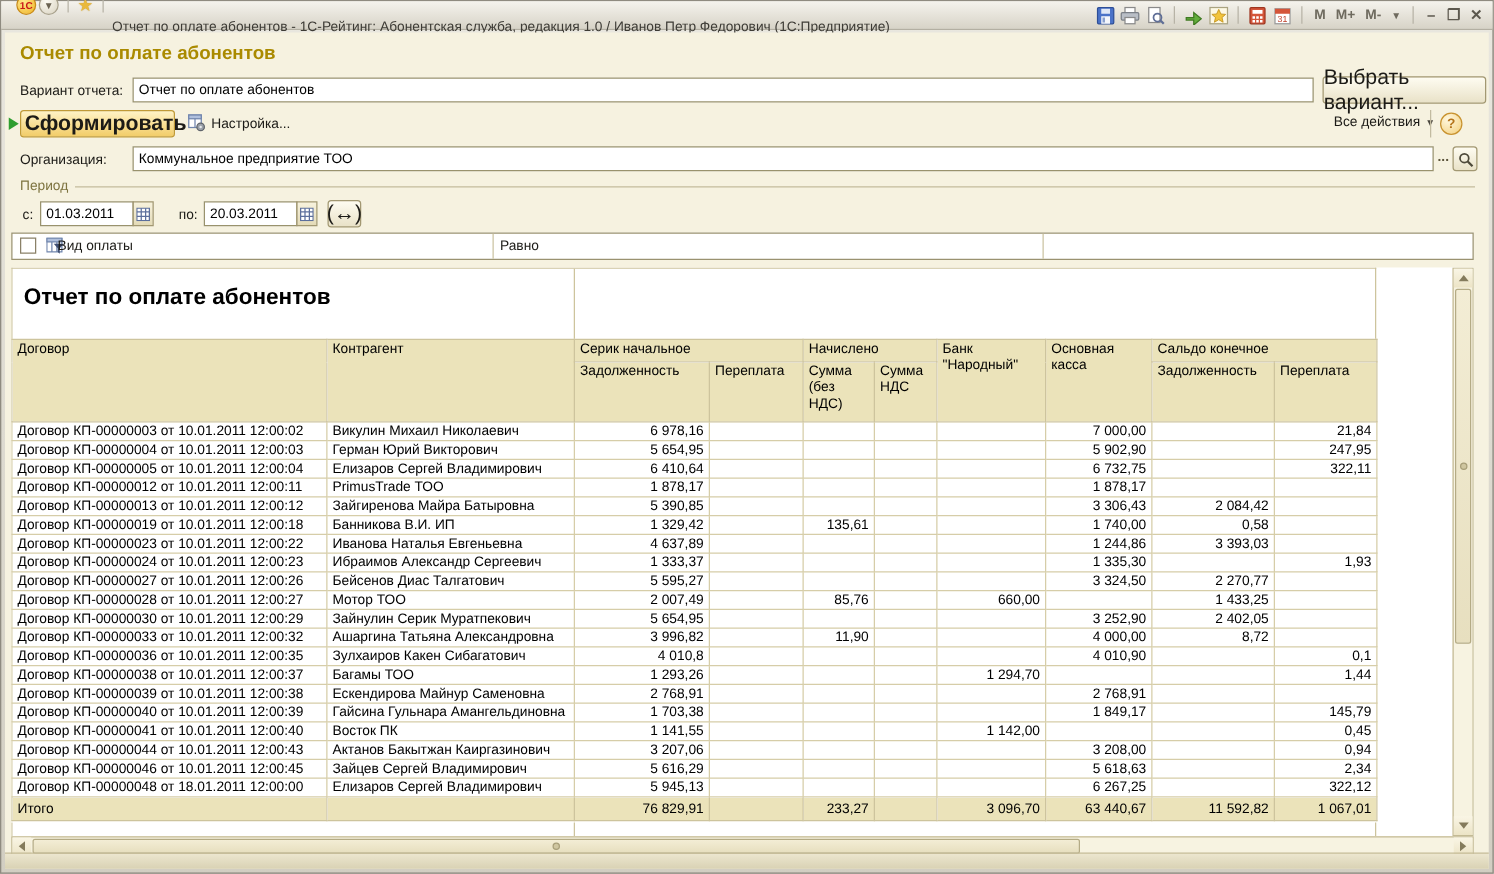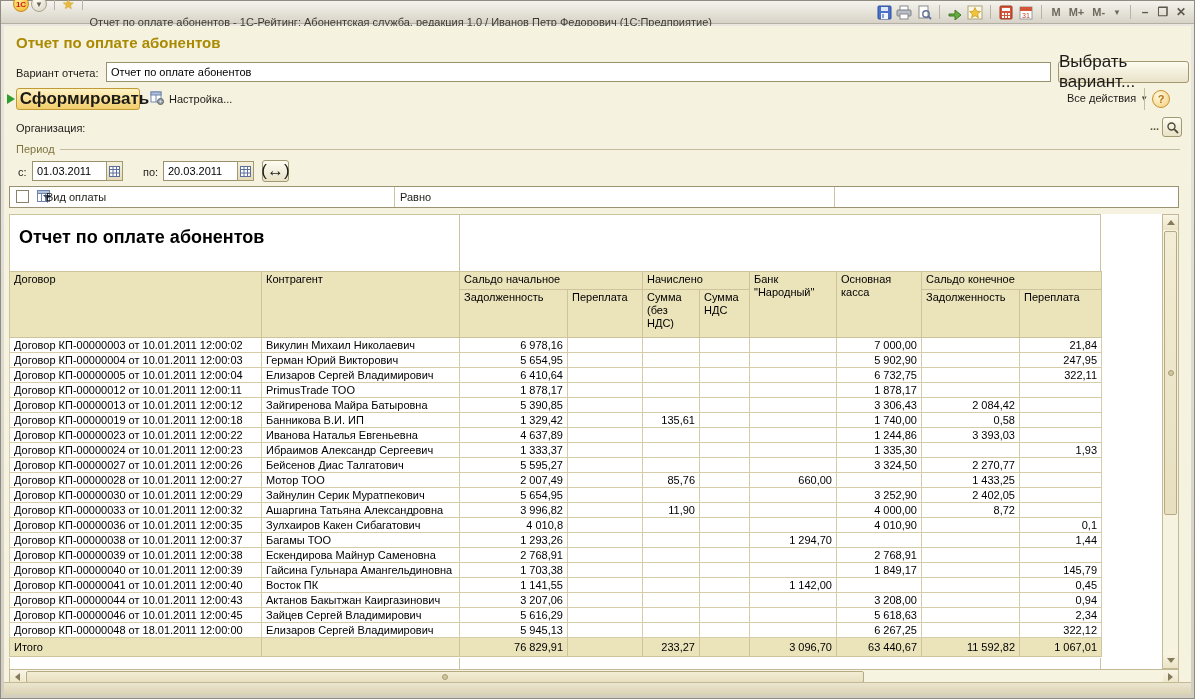--- a/index.html
+++ b/index.html
@@ -164,20 +164,21 @@
       <span>Настройка...</span>
     </div>
     <div class="flat" style="left:1063px;top:66px;">
       <span>Все действия</span>
       <span style="font-size:8px;color:#4a473e;">▼</span>
     </div>
     <div class="vsep" style="left:1140px;top:62px;height:22px;"></div>
     <div class="helpbtn" style="left:1148px;top:64px;">?</div>
 
     <div class="lbl" style="left:12px;top:96px;">Организация:</div>
+    <div class="inp" style="left:102px;top:91px;width:1041px;height:20px;">Коммунальное предприятие ТОО</div>
     <div class="lbl" style="left:1146px;top:94px;font-weight:bold;color:#5b543a;">...</div>
     <div class="btn" style="left:1158px;top:91px;width:20px;height:20px;">
       <svg width="13" height="13">
           <circle cx="5.5" cy="5.5" r="3.5" fill="none" stroke="#4e4a3a" stroke-width="1.4"></circle>
           <line x1="8.2" y1="8.2" x2="12" y2="12" stroke="#4e4a3a" stroke-width="1.8"></line>
         </svg>
     </div>
 
     <div class="grouplabel" style="left:12px;top:117px;">Период</div>
     <div class="groupline" style="left:56px;top:123px;width:1120px;"></div>
@@ -239,21 +240,21 @@
             <col style="width:50px">
             <col style="width:87px">
             <col style="width:85px">
             <col style="width:98px">
             <col style="width:82px">
         </colgroup>
         <thead>
           <tr style="height:18px;">
             <th rowspan="2">Договор</th>
             <th rowspan="2">Контрагент</th>
-            <th colspan="2">Сальдо начальное</th>
+            <th colspan="2">Серик начальное</th>
             <th colspan="2">Начислено</th>
             <th rowspan="2">Банк "Народный"</th>
             <th rowspan="2">Основная касса</th>
             <th colspan="2">Сальдо конечное</th>
           </tr>
           <tr style="height:48px;">
             <th>Задолженность</th>
             <th>Переплата</th>
             <th>Сумма (без НДС)</th>
             <th>Сумма НДС</th>

